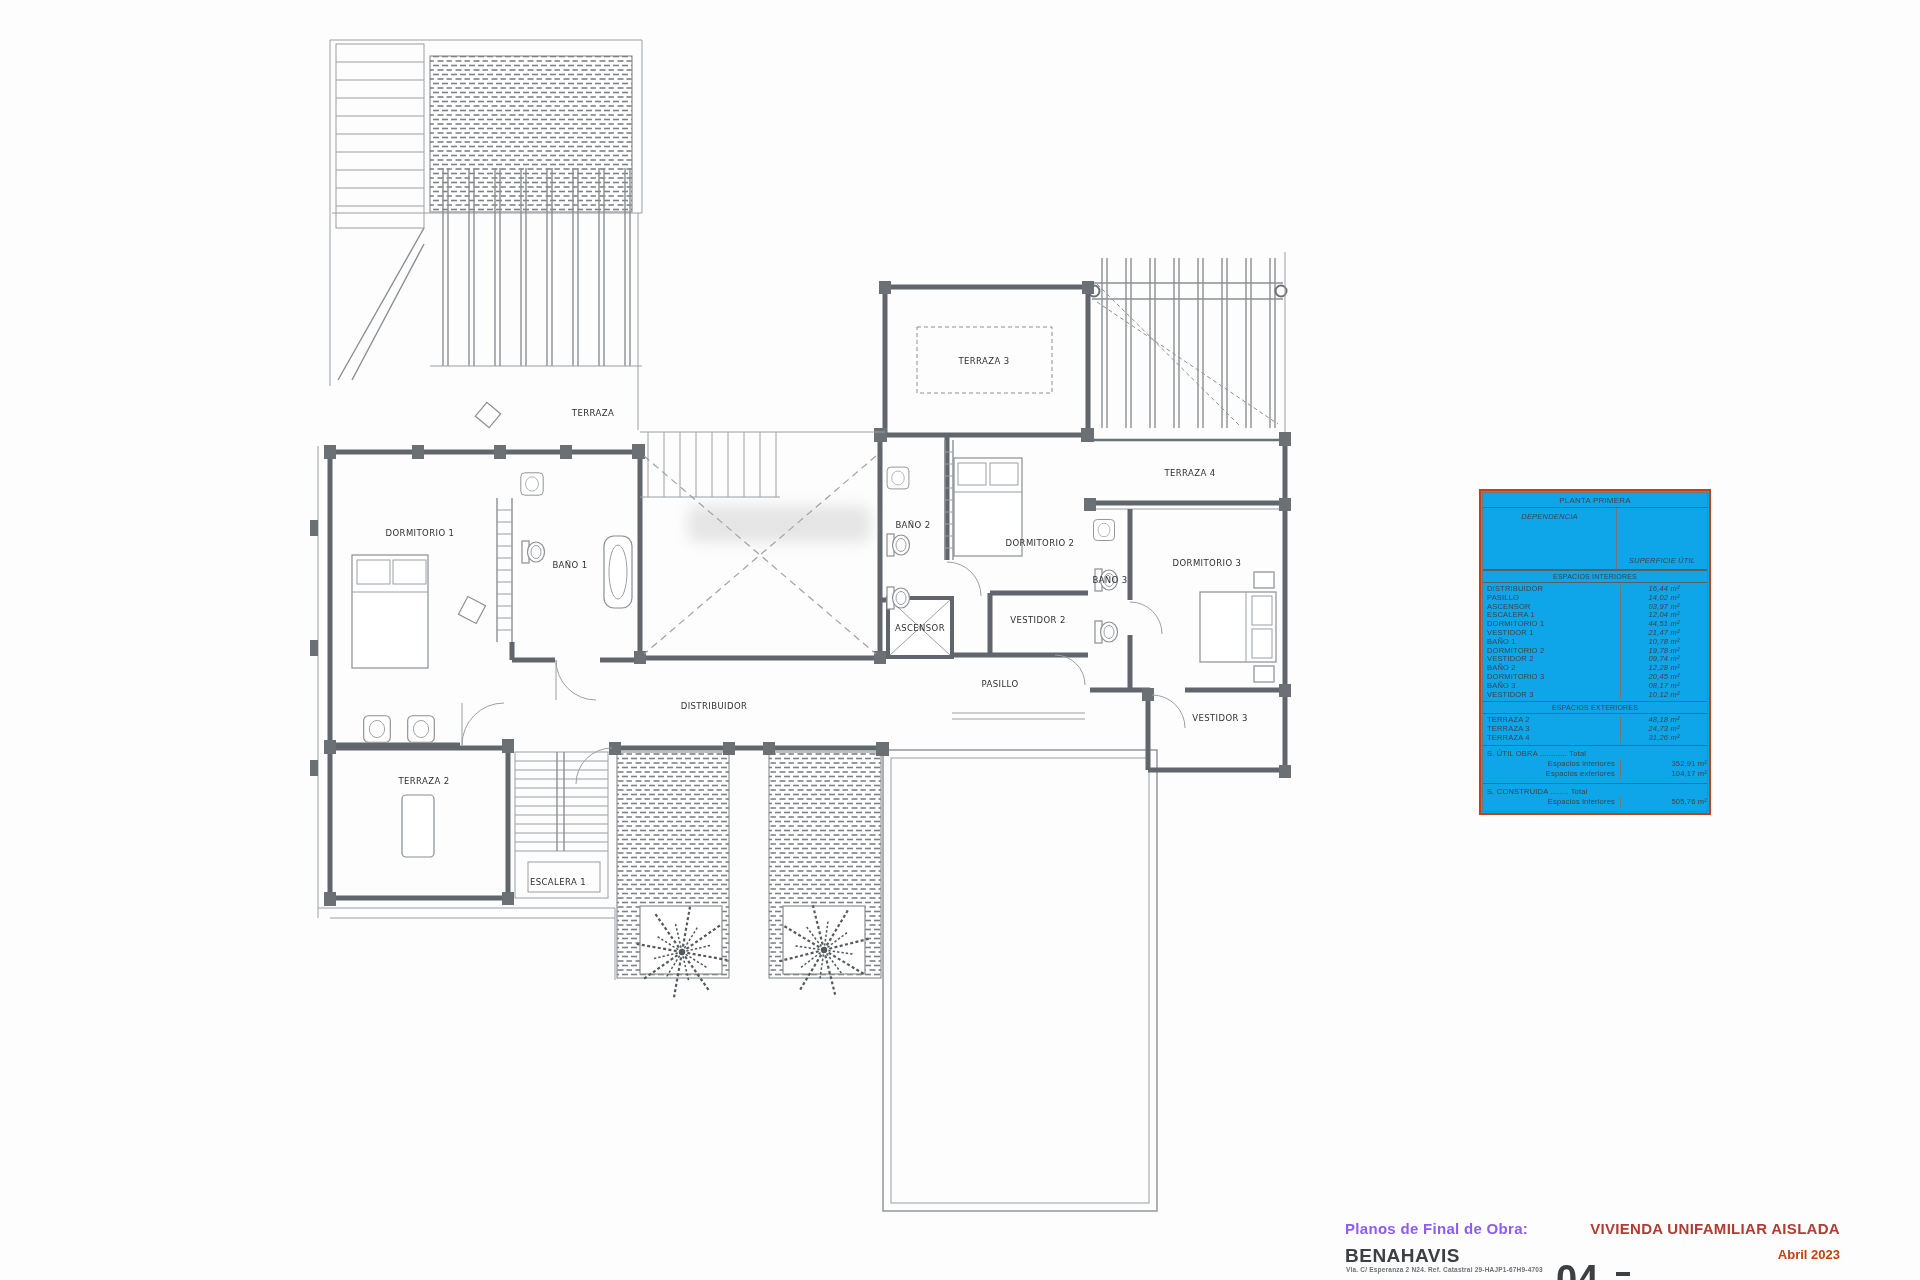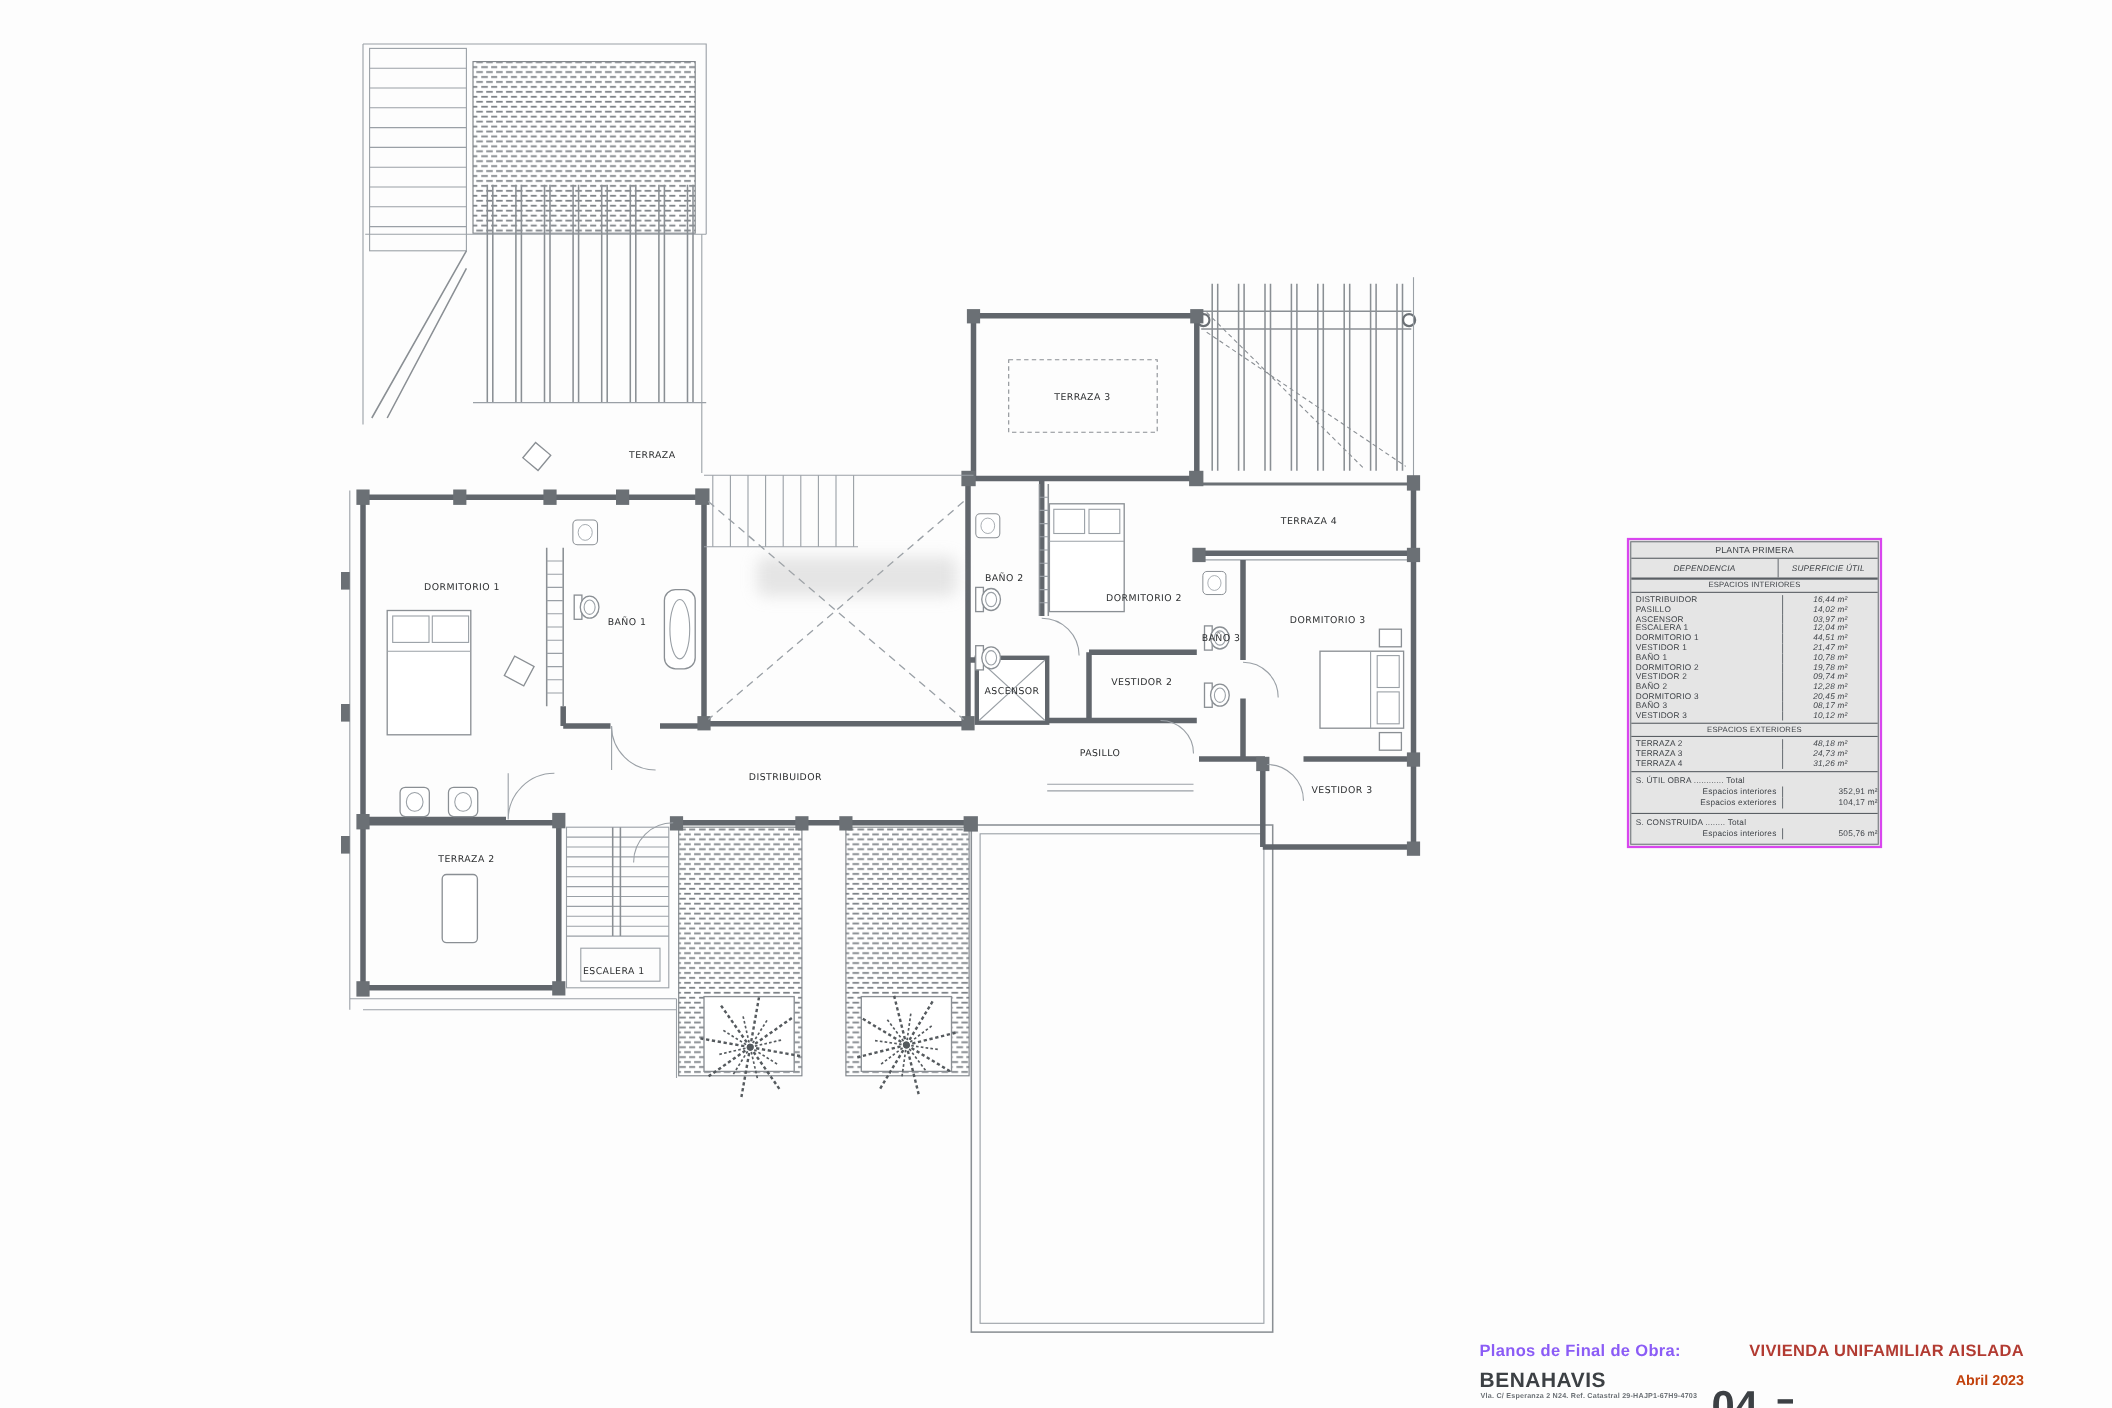--- a/index.html
+++ b/index.html
@@ -23,28 +23,28 @@
               letter-spacing:.4px;text-anchor:middle;}
   .frond{stroke:#555a5e;stroke-width:2.2;stroke-dasharray:3 2.4;fill:none;}
   .frond2{stroke:#555a5e;stroke-width:1.5;stroke-dasharray:2.4 2;fill:none;}
 
   
   .smudge{position:absolute;left:688px;top:506px;width:182px;height:36px;
           background:rgba(175,175,175,.30);filter:blur(7px);border-radius:8px;}
 
   
   .area-table{position:absolute;left:1479px;top:489px;width:226px;
-              border:2px solid #d946ef;background:#e5e5e5;color:#3f4348;
+              border:2px solid #c2410c;background:#0ea5e9;color:#3f4348;
               font-size:7.5px;letter-spacing:.2px;padding:1px;}
   .t-inner{border:1px solid #71767b;}
   .t-title{text-align:center;padding:3px 0 2px;border-bottom:1.5px solid #5a5f64;font-size:8px;}
   .t-head{display:flex;border-bottom:2.5px double #5a5f64;}
   .t-head span{padding:4px 2px;text-align:center;font-style:italic;}
   .t-head .c1{flex:1;border-right:1px solid #71767b;}
-  .t-head .c2{width:86px;}
+  .t-head .c2{width:86px;margin-top:44px;}
   .t-section{text-align:center;padding:2px 0;border-bottom:1.5px solid #5a5f64;font-size:7px;}
   .t-rows{border-bottom:1.5px solid #5a5f64;padding:2px 0;}
   .t-row{display:flex;line-height:8.8px;}
   .t-row .lab{flex:1;padding-left:4px;border-right:1px solid #71767b;}
   .t-row .val{width:86px;text-align:center;font-style:italic;}
   .t-totals{border-bottom:1.5px solid #5a5f64;padding:3px 0 4px;}
   .t-totals:last-child{border-bottom:none;}
   .t-tot-head{padding-left:4px;line-height:10px;}
   .t-tot-line{display:flex;line-height:10px;}
   .t-tot-line .lab{flex:1;text-align:right;padding-right:5px;border-right:1px solid #71767b;}

